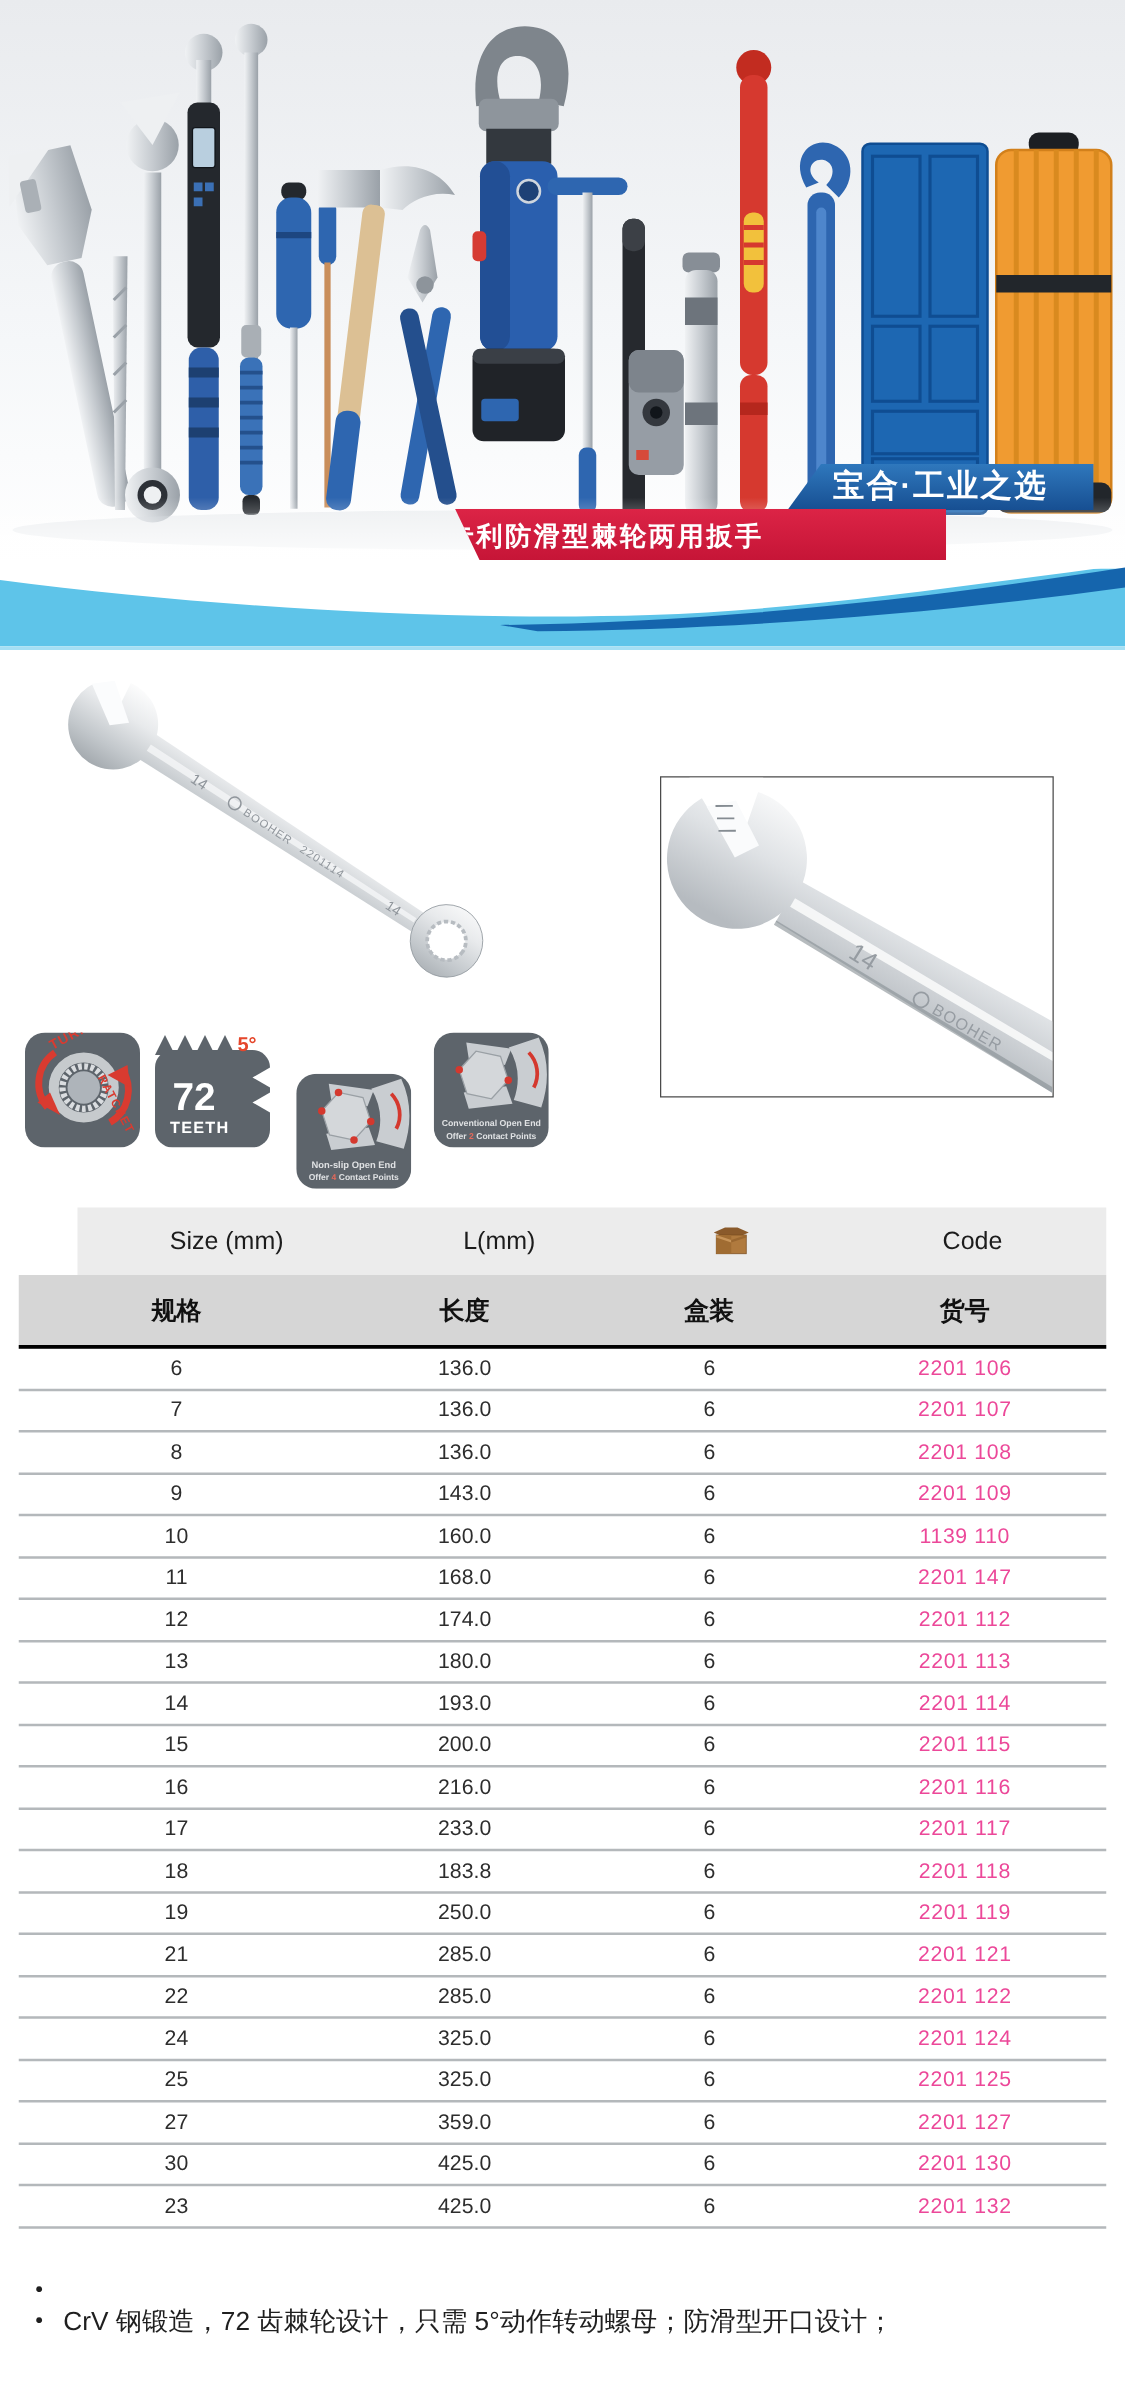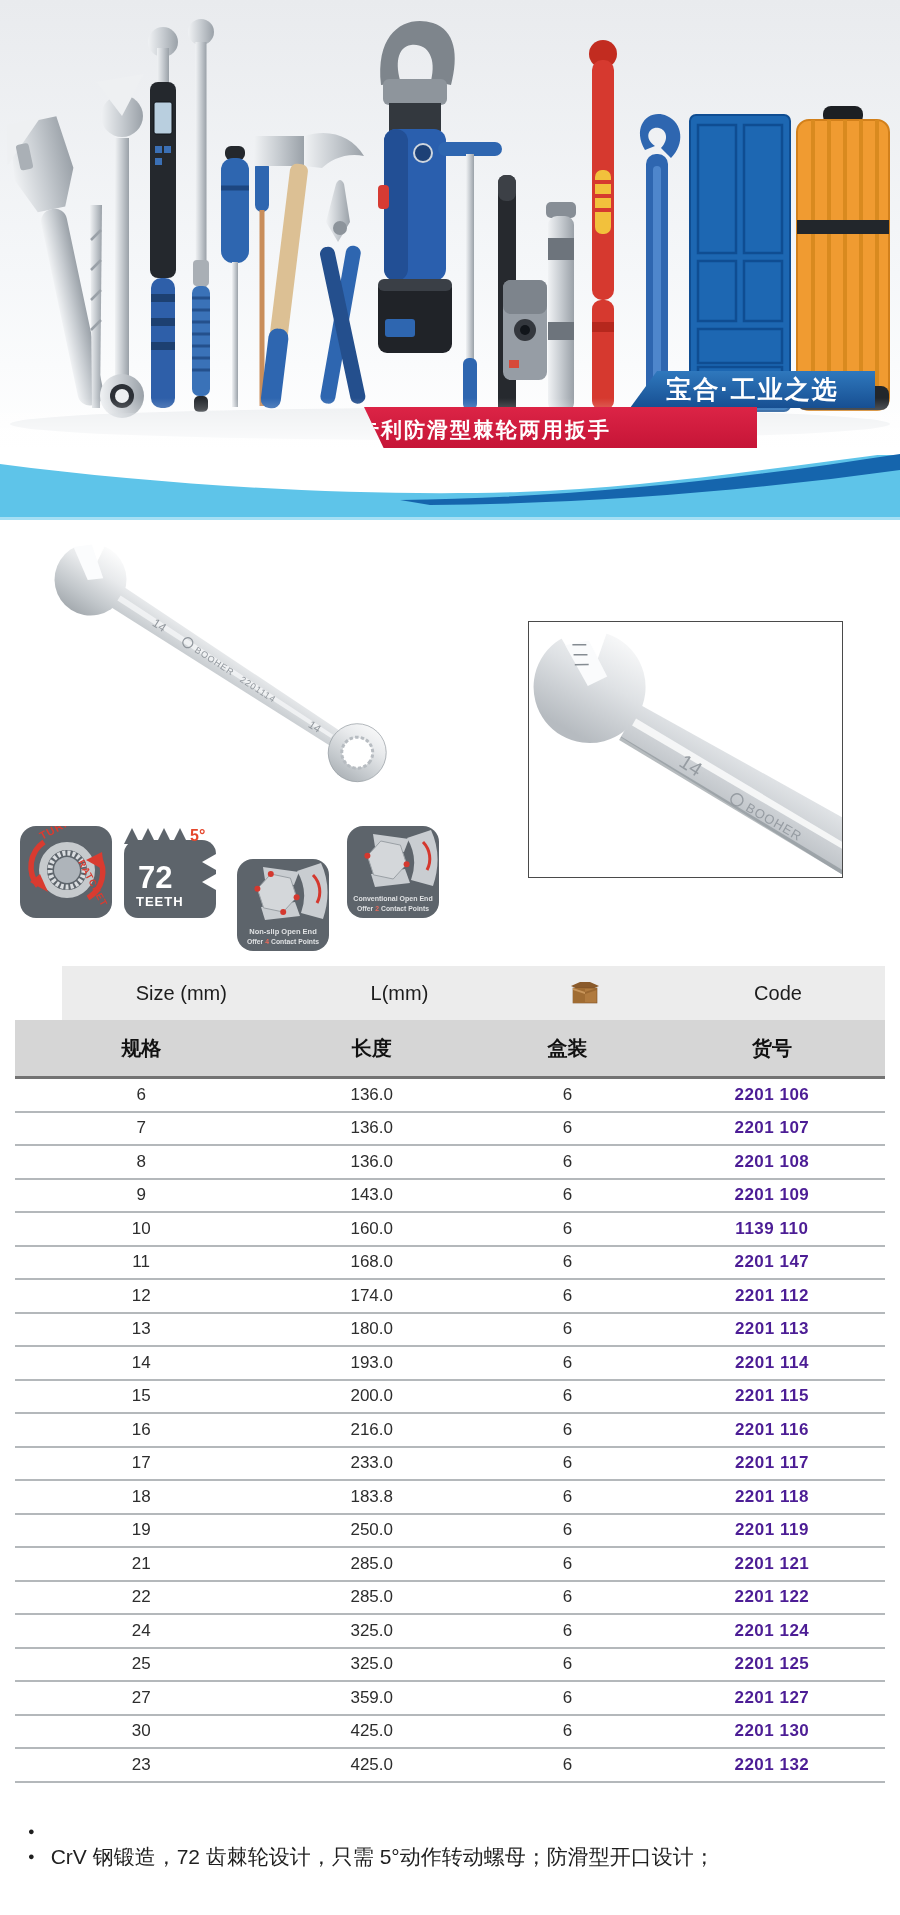--- a/index.html
+++ b/index.html
@@ -21,24 +21,24 @@
   .main-wrench{position:absolute;left:28px;top:525px;width:430px;height:310px;}
   .inset-box{position:absolute;left:528px;top:621px;width:315px;height:257px;
     border:1px solid #4a4a4a;background:#fff;box-sizing:border-box;overflow:hidden;}
   .feat{position:absolute;top:826px;width:92px;height:92px;}
   .f1{left:20px;} .f2{left:124px;} .f3{left:237px;margin-top:33px;} .f4{left:347px;}
   
   .spec-table{position:absolute;left:15px;top:966px;width:870px;}
   .grid4{display:grid;grid-template-columns:29% 24% 21% 26%;align-items:center;}
   .thead-en{height:54px;background:#ececec;font-size:20px;color:#1c1c1c;margin-left:47px;}
   .thead-cn{height:56px;background:#d6d6d6;font-size:20px;font-weight:700;color:#111;
-    border-bottom:3px solid #737373;}
+    border-bottom:3px solid #000000;}
   .tcell{text-align:center;}
   .trow{height:31.5px;font-size:17px;color:#2d2d2d;border-bottom:2px solid #b4b8bb;}
-  .trow .code{font-weight:700;color:#4c1d95;letter-spacing:.5px;}
+  .trow .code{font-weight:400;color:#ec4899;letter-spacing:.5px;}
   .boxcell{display:flex;justify-content:center;align-items:center;}
   
   .notes{position:absolute;left:26px;top:1818px;width:850px;}
   .note{display:flex;align-items:flex-start;margin-bottom:6px;font-size:21px;color:#1f1f1f;}
   .note .dot{font-size:11px;margin:7px 16px 0 2px;color:#1f1f1f;}
 </style>
 </head>
 <body>
 
 <div class="page">

